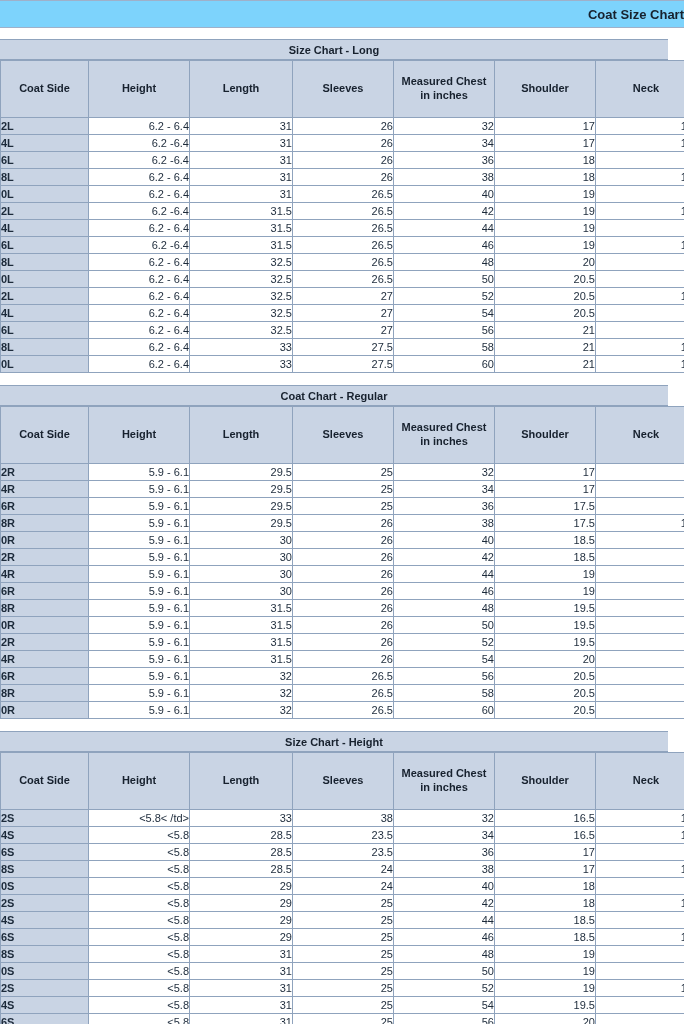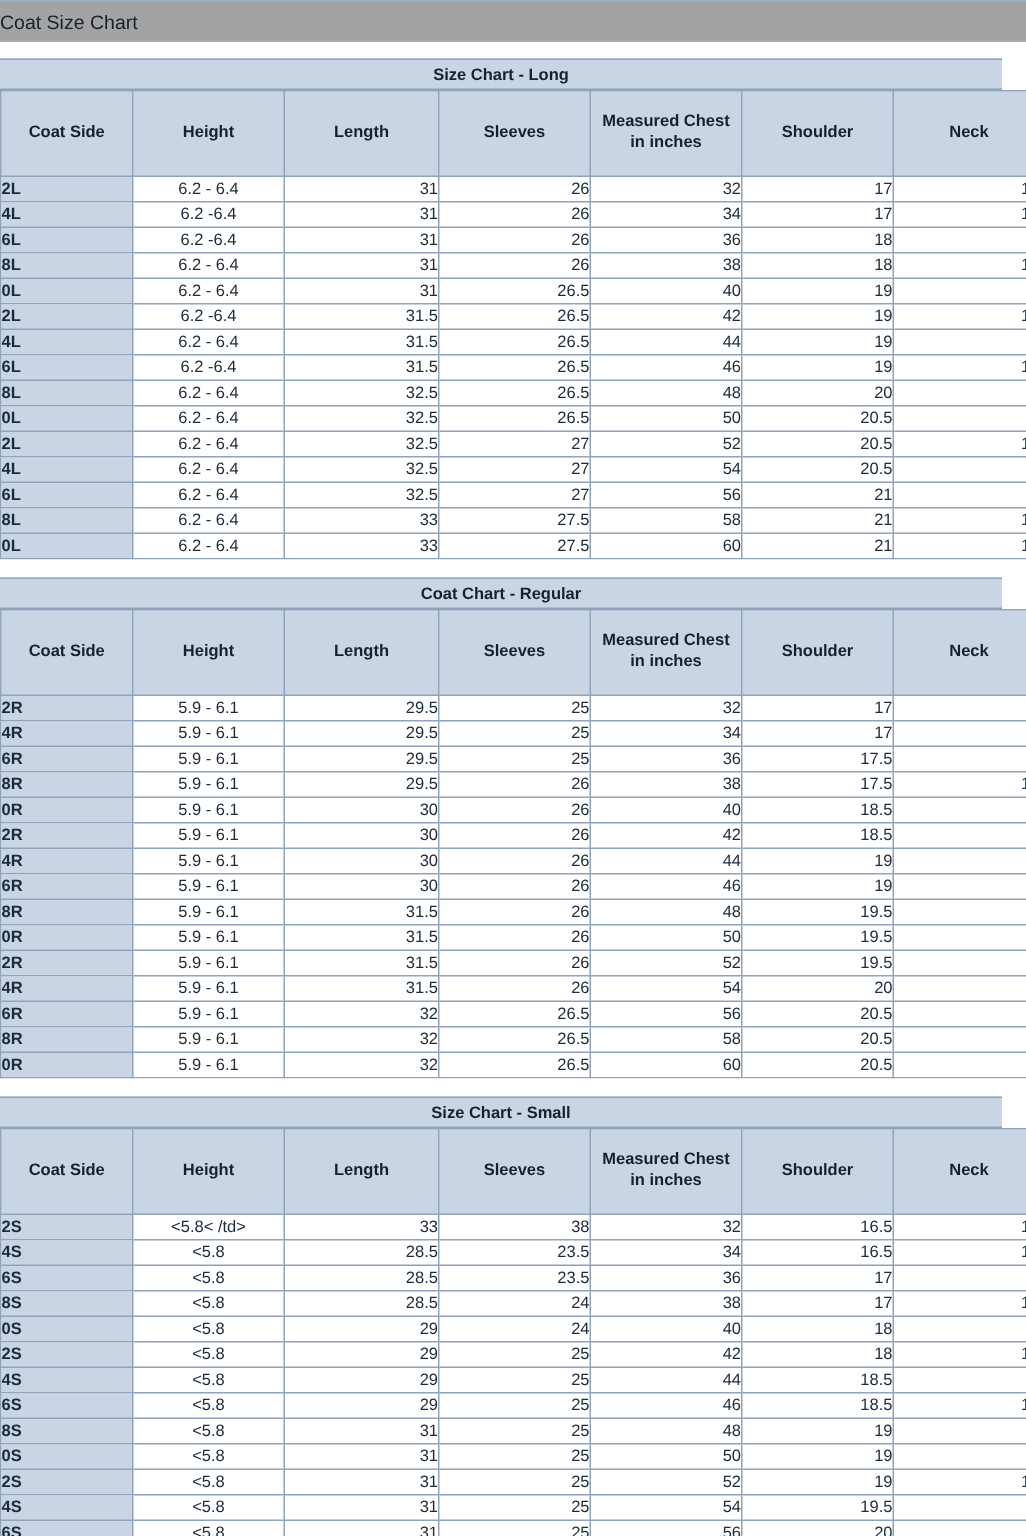--- a/index.html
+++ b/index.html
@@ -12,29 +12,29 @@
     font-family: "Liberation Sans", sans-serif;
     font-size: 11px;
     color: #1c2a3a;
   }
   .page {
     width: 684px;
     box-sizing: border-box;
   }
   
   .title-bar {
-    background: #a3a3a3;
+    background: #7dd3fc;
     border: 1px solid #9fb0c9;
     border-left: none;
     border-right: none;
     height: 26px;
     display: flex;
     align-items: center;
-    justify-content: flex-start;
-    font-weight: normal;
+    justify-content: flex-end;
+    font-weight: bold;
     font-size: 13px;
     color: #17212e;
   }
   .spacer {
     height: 11px;
     background: #ffffff;
   }
   .section {
     width: 668px;
   }
@@ -80,21 +80,21 @@
   }
   td.side {
     background: #c9d4e4 !important;
     text-align: left;
     padding-left: 4px;
     font-weight: bold;
     overflow: hidden;
     white-space: nowrap;
   }
   td.height {
-    text-align: center;
+    text-align: right;
     padding-left: 3px;
   }
   td.num {
     text-align: right;
     padding-right: 4px;
   }
   
   col.c0 { width: 88px; }
   col.c1 { width: 101px; }
   col.c2 { width: 103px; }
@@ -441,21 +441,21 @@
               <td class="num">60</td>
               <td class="num">20.5</td>
               <td class="num">19</td>
             </tr>
           </tbody>
         </table>
       </div>
       <div class="section-gap"></div>
       <div class="section">
         <div class="section-header">
-          <span>Size Chart - Small</span>
+          <span>Size Chart - Height</span>
         </div>
         <table class="sizes">
           <colgroup>
             <col class="c0">
             <col class="c1">
             <col class="c2">
             <col class="c3">
             <col class="c4">
             <col class="c5">
             <col class="c6">

